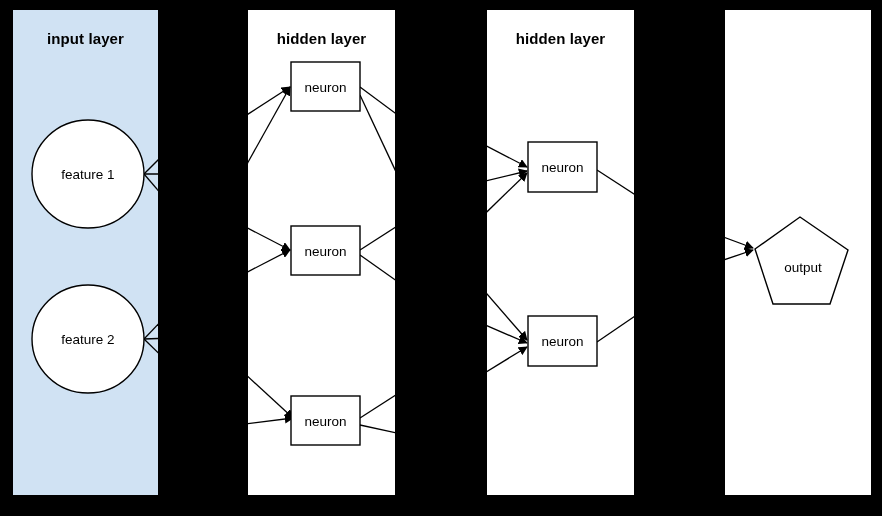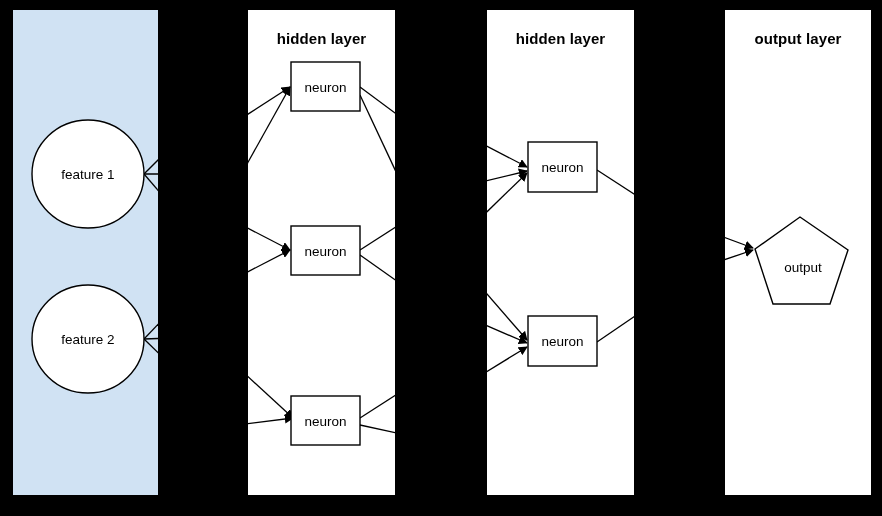--- a/index.html
+++ b/index.html
@@ -52,20 +52,21 @@
     stroke-width: 1.3;
     fill: none;
   }
 </style>
 </head>
 <body>
 
 <div id="canvas">
 
   <div class="layer-box" style="left:13px; top:10px; width:145px; height:485px; background:#d0e2f3;">
+    <div class="layer-title" style="top:20px;">input layer</div>
     <svg class="layer-svg" width="145" height="485">
       <defs>
         <marker id="ah1" viewBox="0 0 10 10" refX="9" refY="5" markerWidth="7" markerHeight="7" orient="auto-start-reverse">
           <path d="M 0 0 L 10 5 L 0 10 z" fill="#000000"></path>
         </marker>
       </defs>
 
       <line class="edge" x1="131" y1="164" x2="175" y2="120"></line>
       <line class="edge" x1="131" y1="164" x2="185" y2="164"></line>
       <line class="edge" x1="131" y1="164" x2="175" y2="215"></line>
@@ -134,21 +135,20 @@
       <line class="edge" x1="110" y1="332" x2="230" y2="250"></line>
 
       <rect class="shape" x="41" y="132" width="69" height="50"></rect>
       <text class="node-label" x="75.5" y="162" text-anchor="middle">neuron</text>
       <rect class="shape" x="41" y="306" width="69" height="50"></rect>
       <text class="node-label" x="75.5" y="336" text-anchor="middle">neuron</text>
     </svg>
   </div>
 
   <div class="layer-box" style="left:725px; top:10px; width:146px; height:485px; background:#ffffff;">
-    <div class="layer-title" style="top:20px;">output layer</div>
     <svg class="layer-svg" width="146" height="485">
       <defs>
         <marker id="ah4" viewBox="0 0 10 10" refX="9" refY="5" markerWidth="7" markerHeight="7" orient="auto-start-reverse">
           <path d="M 0 0 L 10 5 L 0 10 z" fill="#000000"></path>
         </marker>
       </defs>
 
       <line class="edge" x1="-75" y1="200" x2="28" y2="238" marker-end="url(#ah4)"></line>
       <line class="edge" x1="-75" y1="275" x2="28" y2="240" marker-end="url(#ah4)"></line>
 

